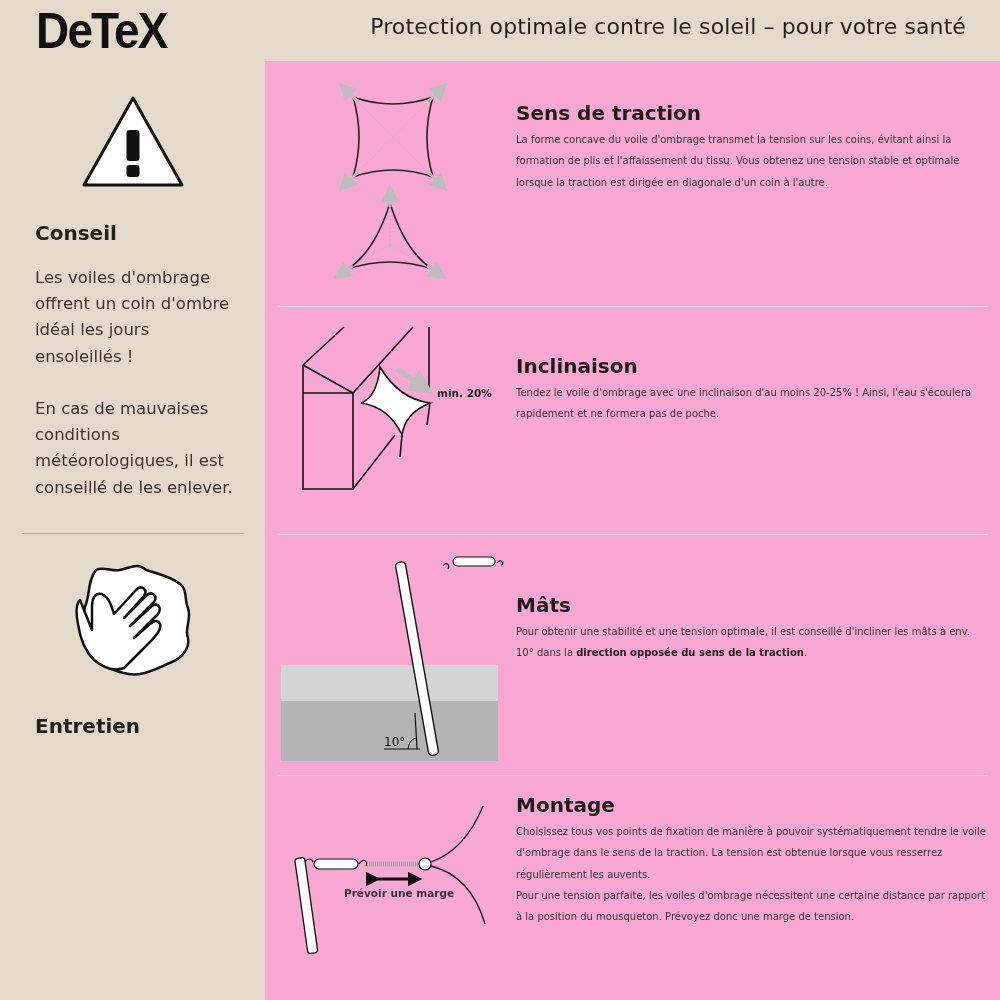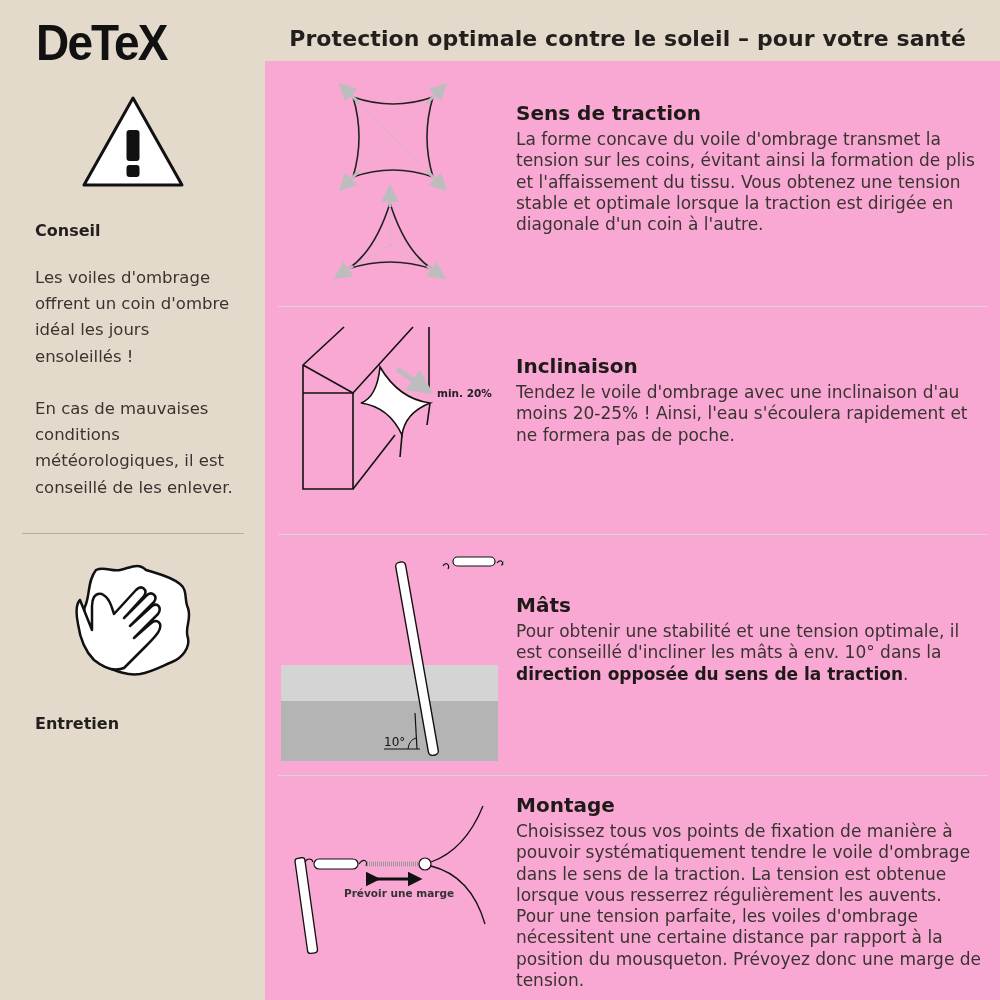--- a/index.html
+++ b/index.html
@@ -4,41 +4,41 @@
 <style>
   * { box-sizing: border-box; margin: 0; padding: 0; }
   html, body { width: 1000px; height: 1000px; overflow: hidden; }
   body {
     background: #e3dacc;
     font-family: "DejaVu Sans", sans-serif;
     color: #2a2522;
     position: relative;
   }
   .header {
-    position: absolute; left: 0; top: 12px; width: 1000px; height: 61px;
+    position: absolute; left: 0; top: 0; width: 1000px; height: 61px;
   }
   .logo {
     position: absolute; left: 36px; top: 6px;
     font-family: "Liberation Sans", sans-serif;
     font-weight: 700; font-size: 50px; letter-spacing: -2px;
     color: #111; transform: scaleX(0.92); transform-origin: left center;
     line-height: 50px;
   }
   .tagline {
     position: absolute; right: 34px; top: 14px;
     font-size: 22px; color: #231f1c; letter-spacing: 0.1px;
-    font-family: "DejaVu Sans", sans-serif; font-weight: 700;
+    font-family: "DejaVu Sans", sans-serif; font-weight: 400;
   }
   .sidebar {
     position: absolute; left: 0; top: 61px; width: 265px; height: 939px;
   }
   .sidebar .icon-box { position: absolute; }
   .side-title {
     position: absolute; left: 35px;
-    font-size: 16px; font-weight: 700; color: #231f1c;
+    font-size: 20px; font-weight: 700; color: #231f1c;
   }
   .side-text {
     position: absolute; left: 35px; width: 225px;
     font-size: 16.5px; line-height: 26.2px; color: #3a3430;
   }
   .side-divider {
     position: absolute; left: 22px; top: 472px; width: 222px; height: 1px;
     background: #b9ae9e;
   }
   .main {
@@ -47,21 +47,21 @@
   }
   .section {
     position: absolute; left: 0; width: 735px;
   }
   .section .illus { position: absolute; left: 0; top: 0; width: 240px; }
   .section .content { position: absolute; left: 251px; width: 470px; }
   .sec-title {
     font-size: 20px; font-weight: 700; color: #1e1a18; margin-bottom: 4px;
   }
   .sec-text {
-    font-size: 17px; line-height: 21.3px; color: #3a3430;
+    font-size: 10px; line-height: 21.3px; color: #3a3430;
   }
   .sec-text b { color: #1e1a18; font-weight: 700; }
   .divider {
     position: absolute; left: 13px; width: 710px; height: 1px; background: #d6d6d6;
   }
 </style>
 </head>
 <body>
 
 <div class="header">

